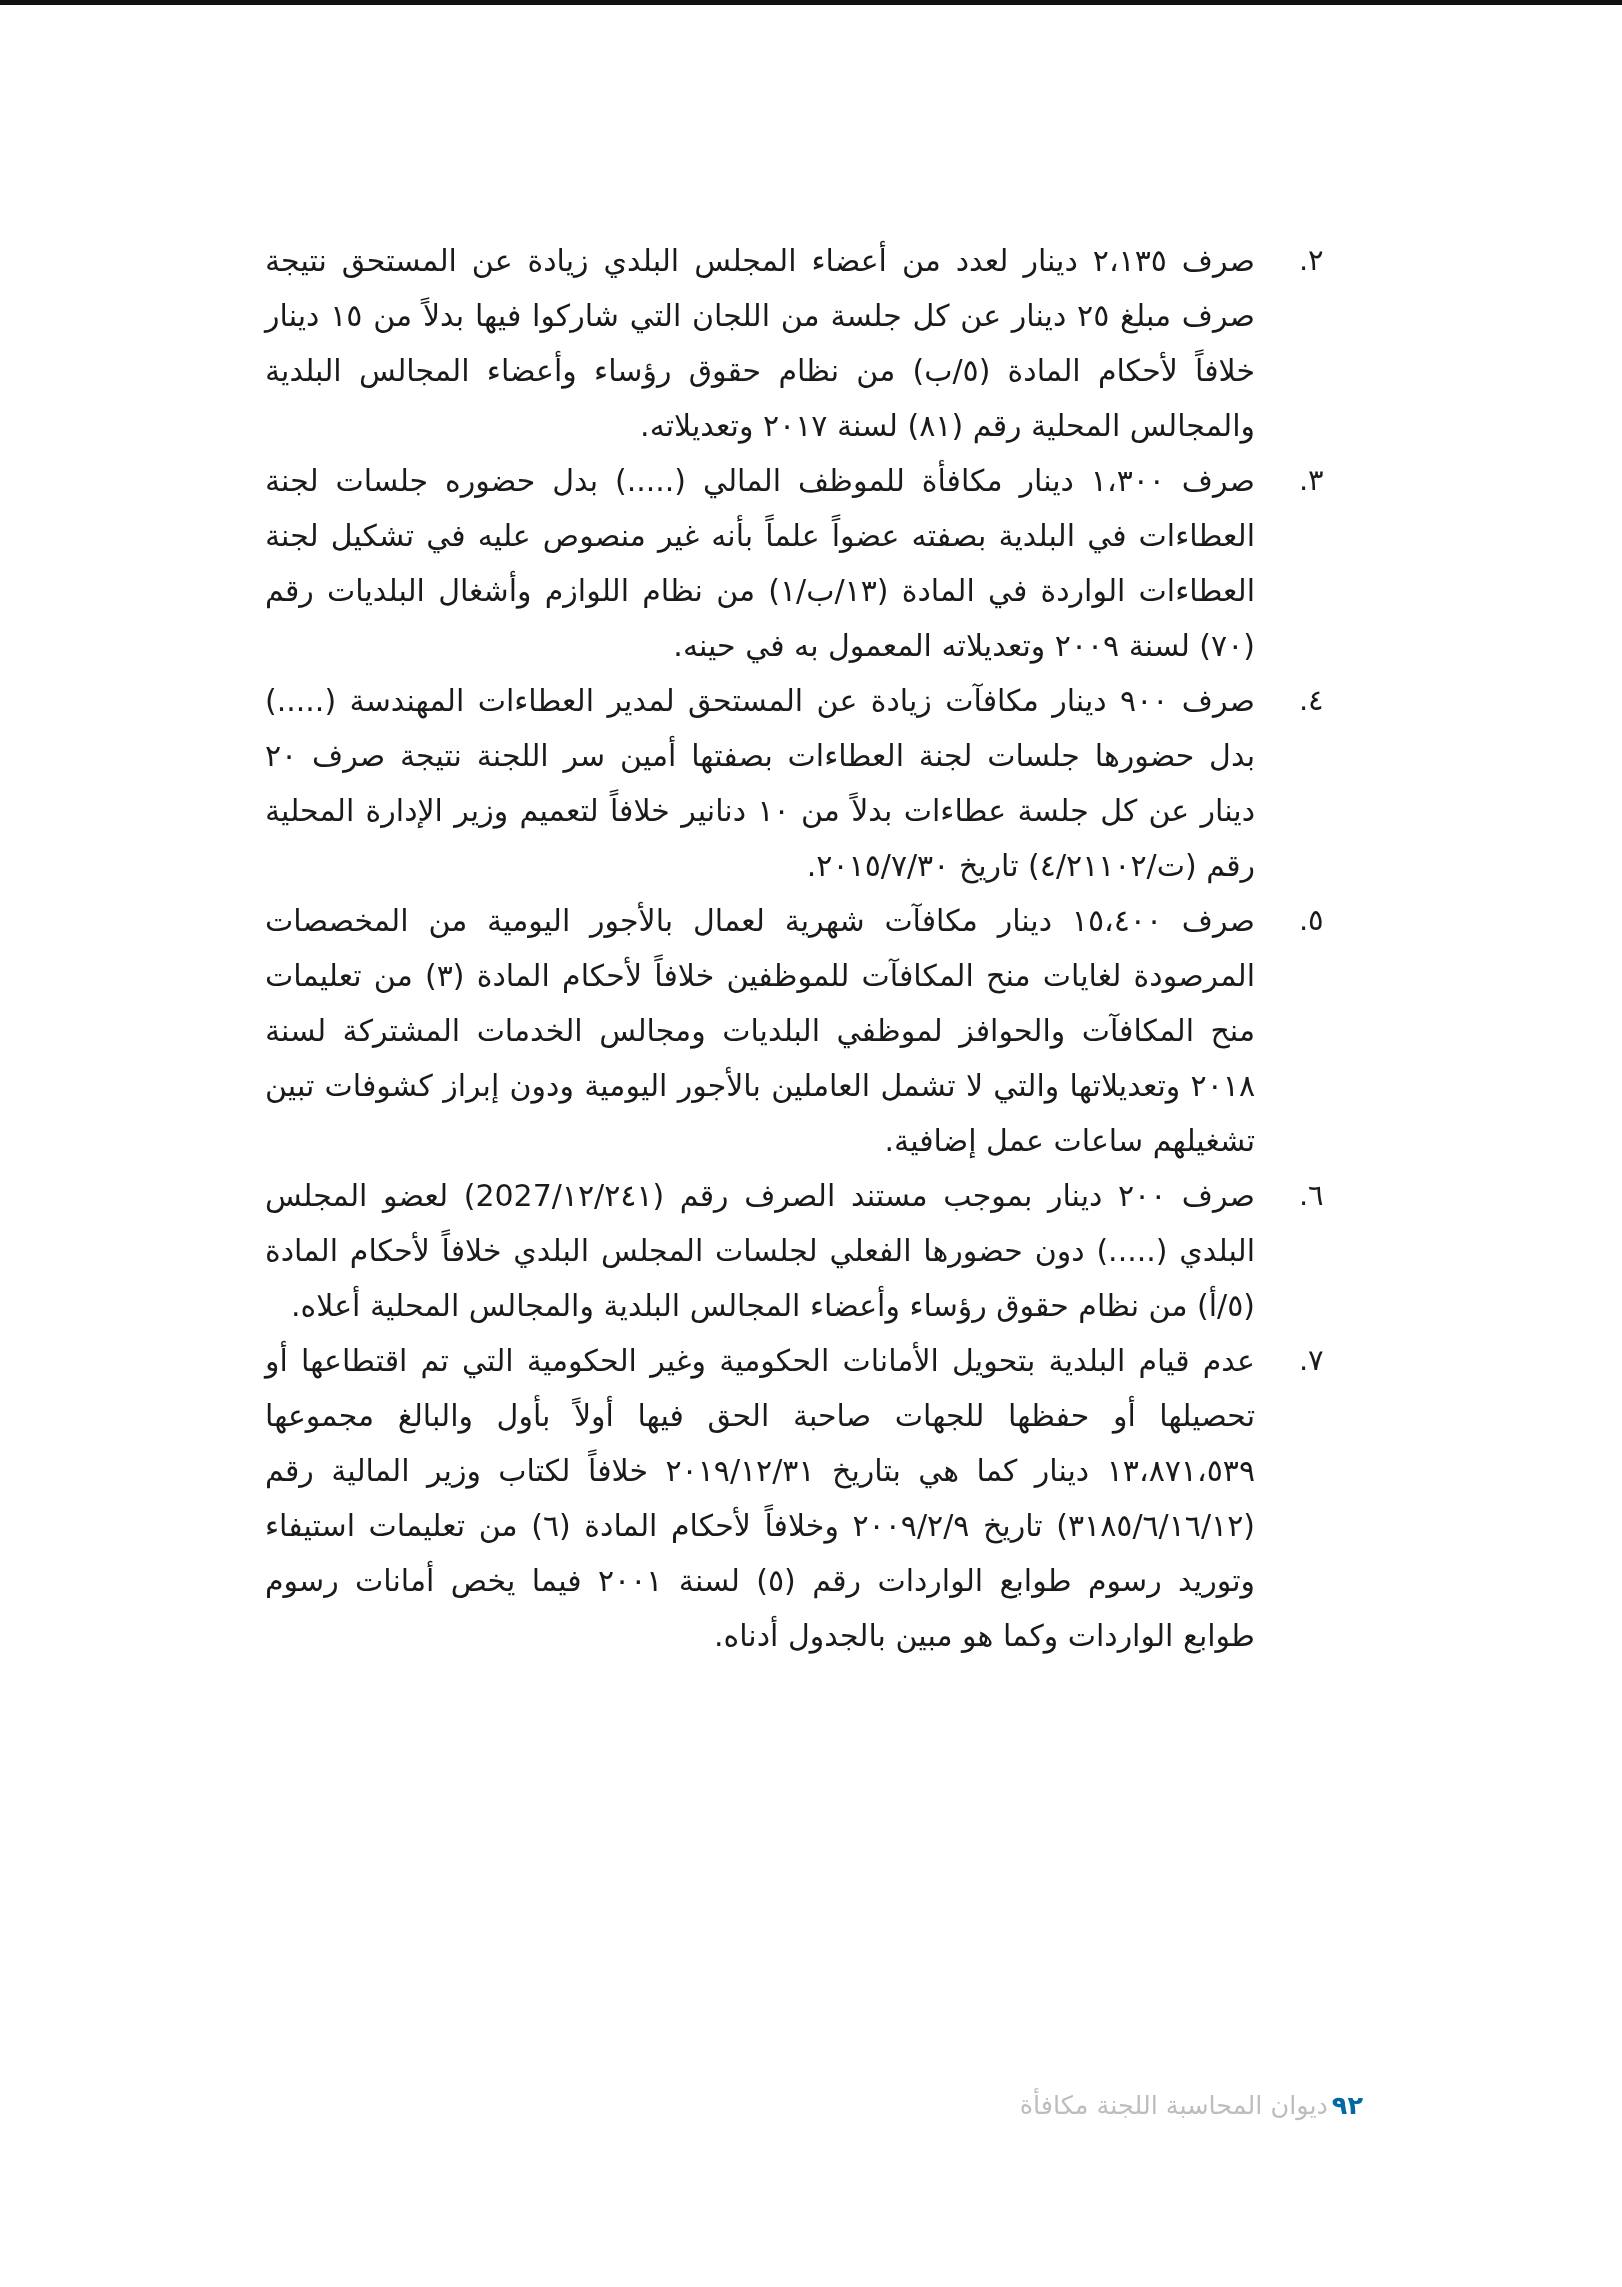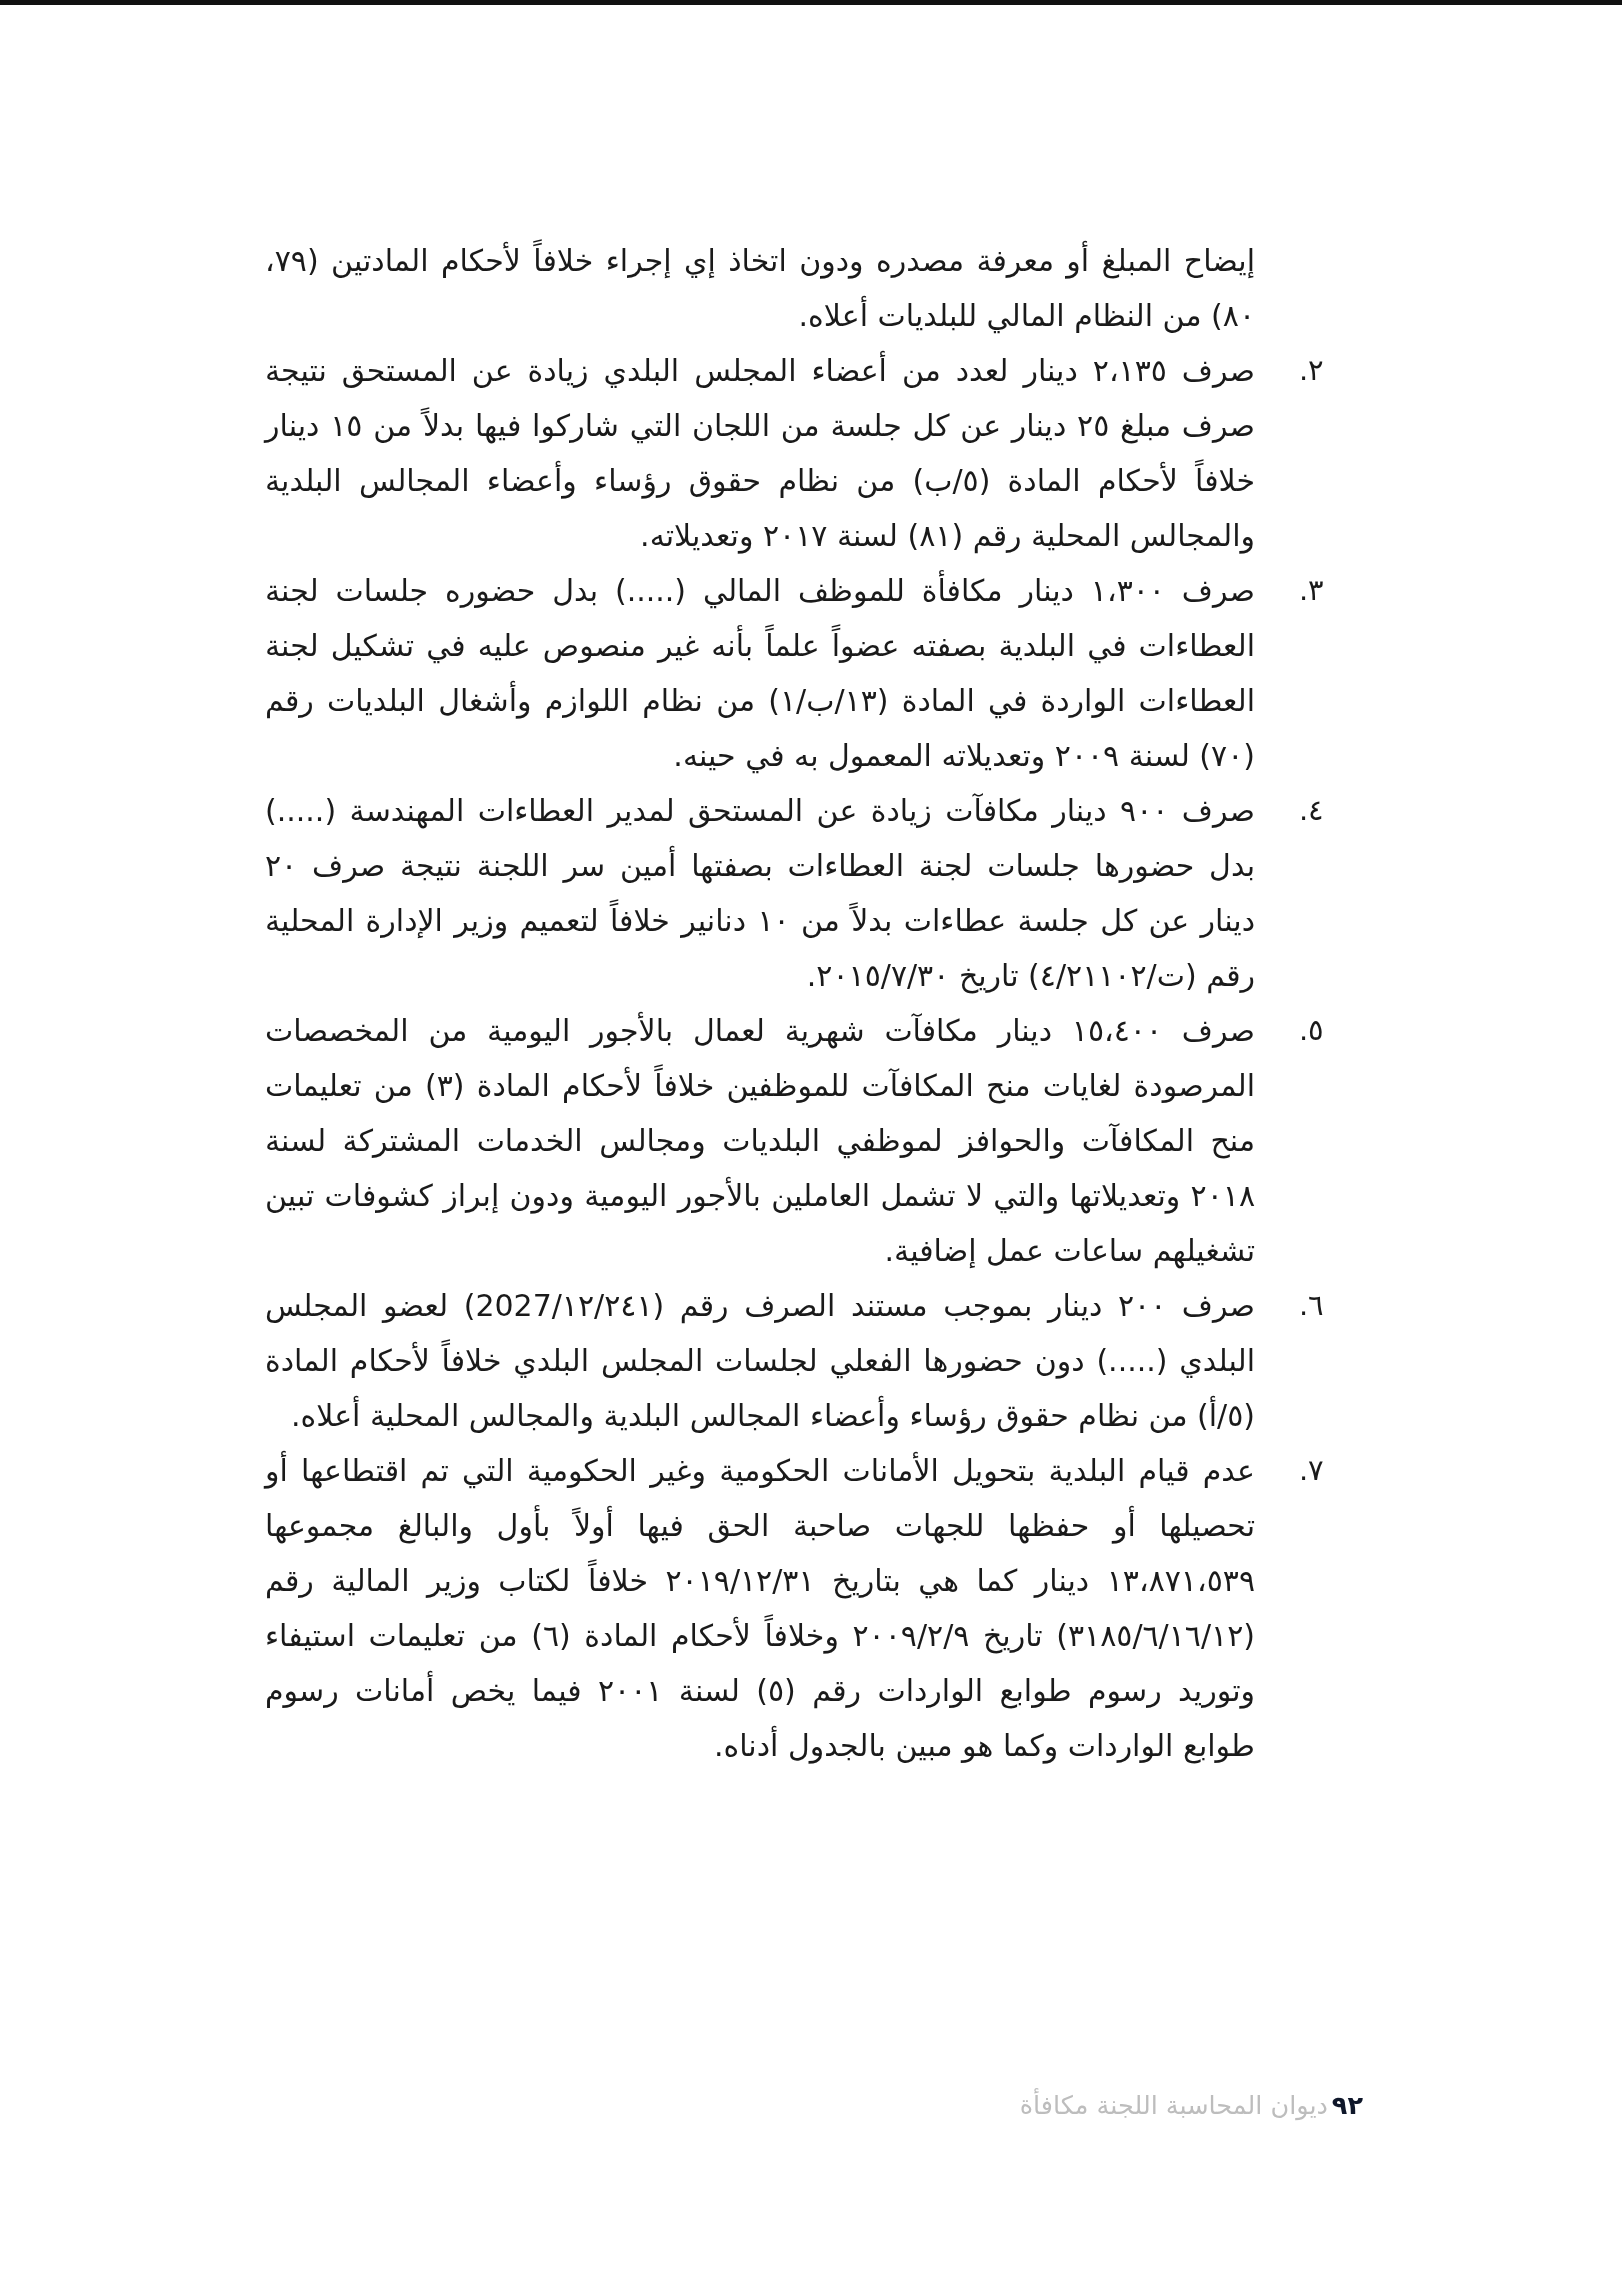--- a/index.html
+++ b/index.html
@@ -66,34 +66,33 @@
       top: 2090px;
       left: 804px;
       width: 559px;
       direction: rtl;
       text-align: right;
       font-size: 25.5px;
       color: #bdbdbd;
       letter-spacing: 5.9px;
     }
     .footer-page {
-      color: #0f172a;
+      color: #0369a1;
       font-weight: bold;
       letter-spacing: 0;
       font-size: 25.5px;
       margin-left: 3.9px;
     }
   </style>
 </head>
 <body>
 
 <div class="scan-top-edge"></div>
 
 <main class="page">
-  <p class="lead">إيضاح المبلغ أو معرفة مصدره ودون اتخاذ إي إجراء خلافاً لأحكام المادتين (٧٩، ٨٠) من النظام المالي للبلديات أعلاه.</p>
 
   <ol class="findings">
     <li class="finding">
       <span class="finding-num">٢.</span>
       <span class="finding-text">صرف ٢،١٣٥ دينار لعدد من أعضاء المجلس البلدي زيادة عن المستحق نتيجة صرف مبلغ ٢٥ دينار عن كل جلسة من اللجان التي شاركوا فيها بدلاً من ١٥ دينار خلافاً لأحكام المادة (٥/ب) من نظام حقوق رؤساء وأعضاء المجالس البلدية والمجالس المحلية رقم (٨١) لسنة ٢٠١٧ وتعديلاته.</span>
     </li>
     <li class="finding">
       <span class="finding-num">٣.</span>
       <span class="finding-text">صرف ١،٣٠٠ دينار مكافأة للموظف المالي (.....) بدل حضوره جلسات لجنة العطاءات في البلدية بصفته عضواً علماً بأنه غير منصوص عليه في تشكيل لجنة العطاءات الواردة في المادة (١٣/ب/١) من نظام اللوازم وأشغال البلديات رقم (٧٠) لسنة ٢٠٠٩ وتعديلاته المعمول به في حينه.</span>
     </li>

